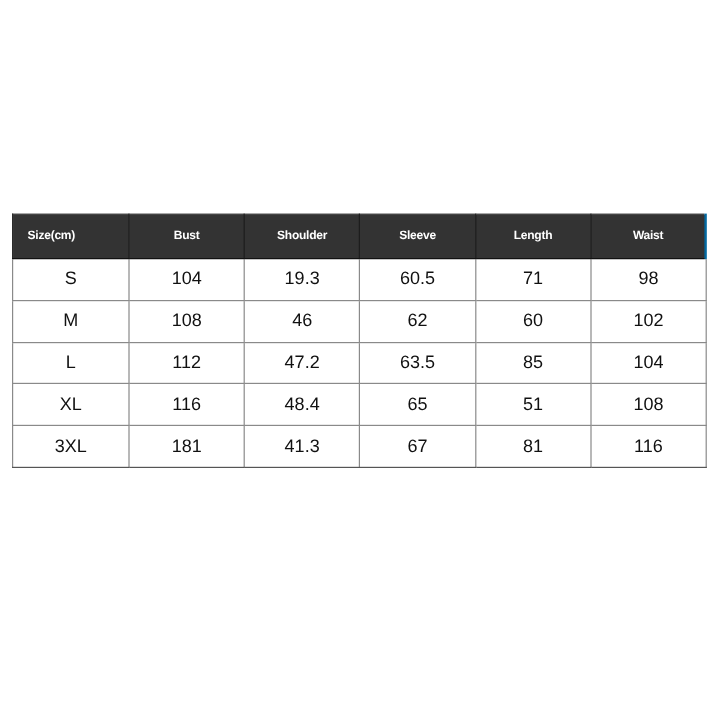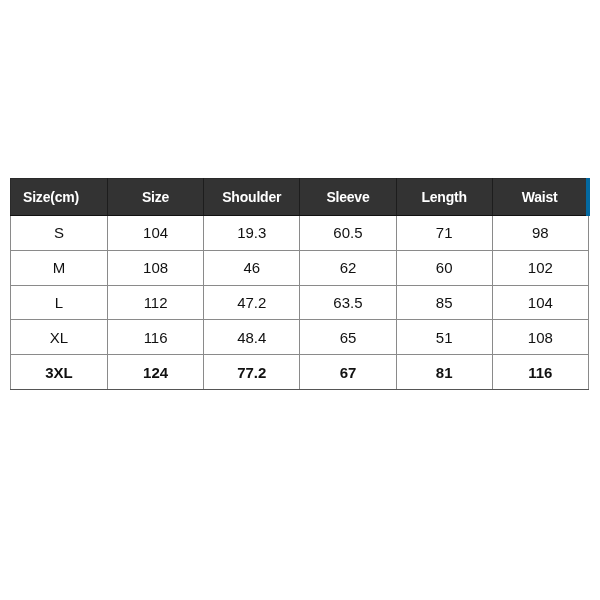--- a/index.html
+++ b/index.html
@@ -33,77 +33,76 @@
   table.size-chart col.c-data   { width: 96.2px; }
 
   
   thead tr {
     background: #333333;
   }
   thead th {
     background: #333333;
     color: #ffffff;
     font-weight: bold;
-    font-size: 14px;
+    font-size: 10px;
     height: 36px;
     line-height: 36px;
     padding: 0;
     text-align: center;
     border-right: 1px solid #1d1d1d;
     border-top: 1px solid #2a2a2a;
     border-bottom: 1px solid #111111;
     white-space: nowrap;
     letter-spacing: -0.2px;
   }
   thead th:first-child {
     border-left: 1px solid #2a2a2a;
     text-align: left;
     padding-left: 12px;
   }
   thead th:last-child {
-    border-right: 4px solid #0369a1;
+    border-right: 2px solid #0369a1;
   }
 
   
   tbody td {
     height: 33.8px;
     padding: 0;
     text-align: center;
     font-size: 15px;
     color: #111111;
     background: #ffffff;
     border-right: 1px solid #8a8a8a;
     border-bottom: 1px solid #8a8a8a;
     white-space: nowrap;
   }
   tbody td:first-child {
     border-left: 1px solid #8a8a8a;
   }
   tbody tr:last-child td {
     border-bottom: 1px solid #555555;
-    font-weight: bold;
   }
 </style>
 </head>
 <body>
 
 <div id="size-chart-wrap">
   <table class="size-chart">
     <colgroup>
       <col class="c-size">
       <col class="c-data">
       <col class="c-data">
       <col class="c-data">
       <col class="c-data">
       <col class="c-data">
     </colgroup>
     <thead>
       <tr>
         <th>Size(cm)</th>
-        <th>Size</th>
+        <th>Bust</th>
         <th>Shoulder</th>
         <th>Sleeve</th>
         <th>Length</th>
         <th>Waist</th>
       </tr>
     </thead>
     <tbody>
       <tr>
         <td>S</td>
         <td>104</td>
@@ -131,21 +130,21 @@
       <tr>
         <td>XL</td>
         <td>116</td>
         <td>48.4</td>
         <td>65</td>
         <td>51</td>
         <td>108</td>
       </tr>
       <tr>
         <td>3XL</td>
-        <td>124</td>
-        <td>77.2</td>
+        <td>181</td>
+        <td>41.3</td>
         <td>67</td>
         <td>81</td>
         <td>116</td>
       </tr>
     </tbody>
   </table>
 </div>
 
 </body></html>

